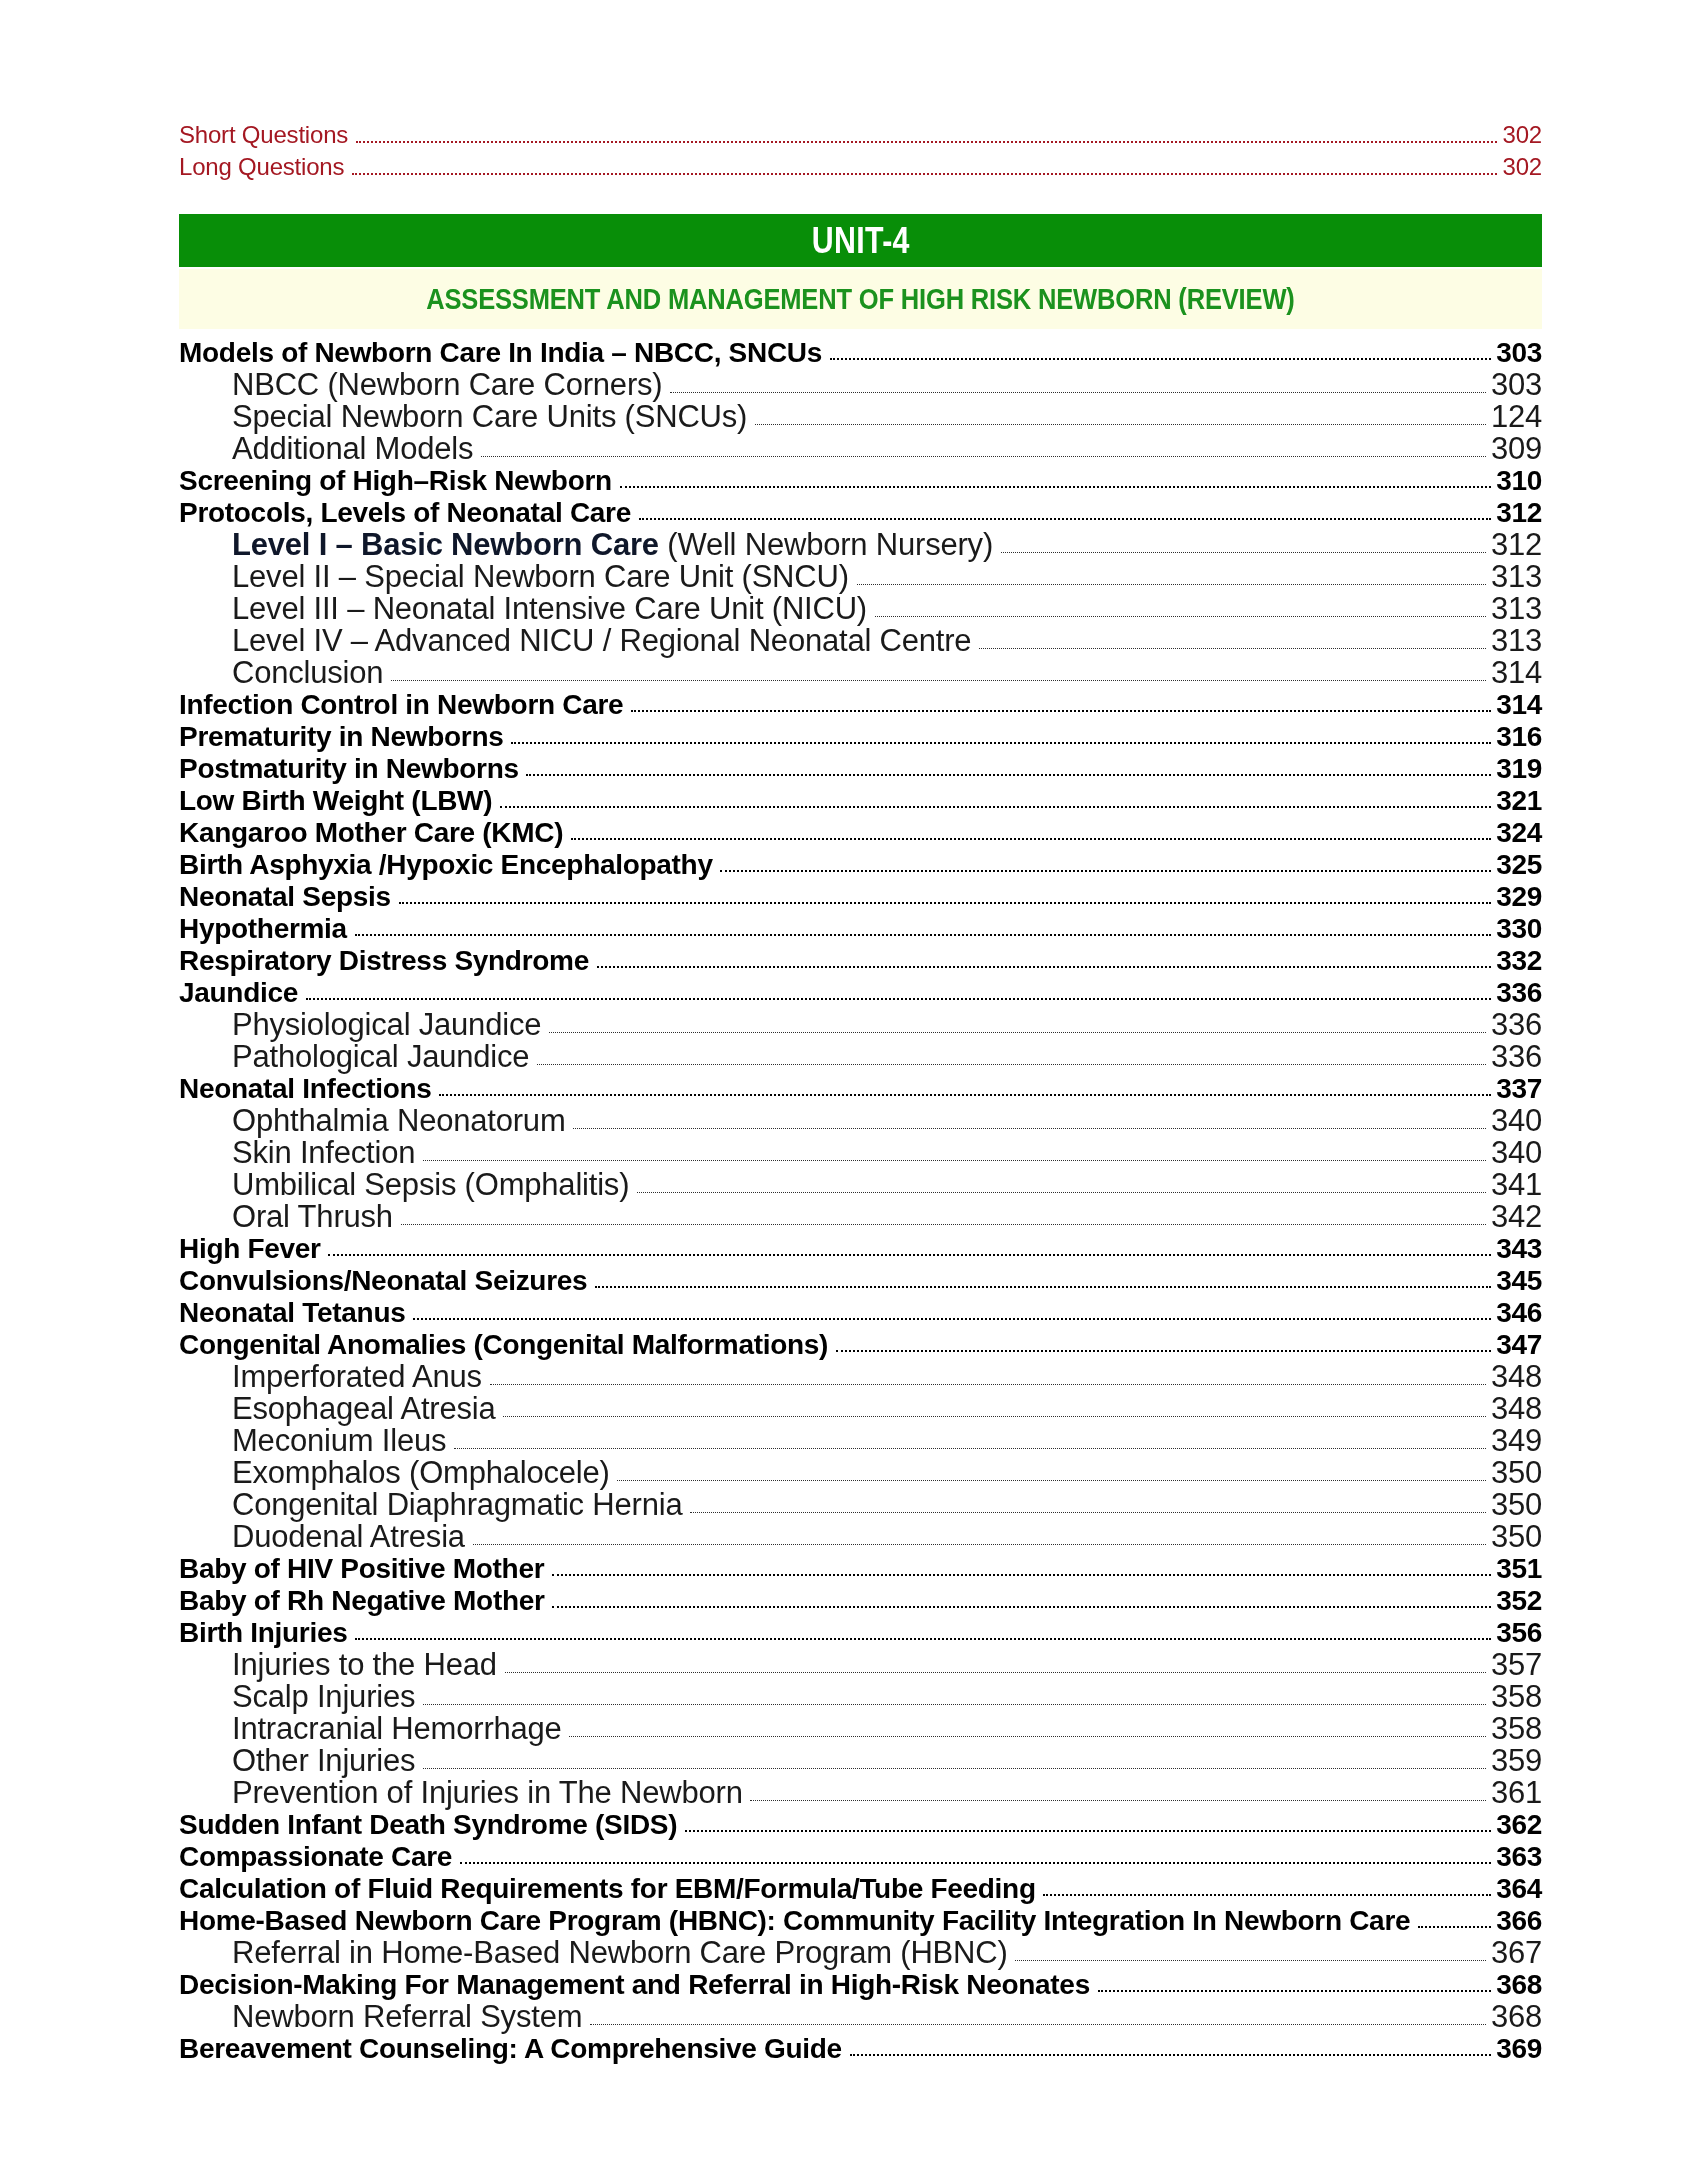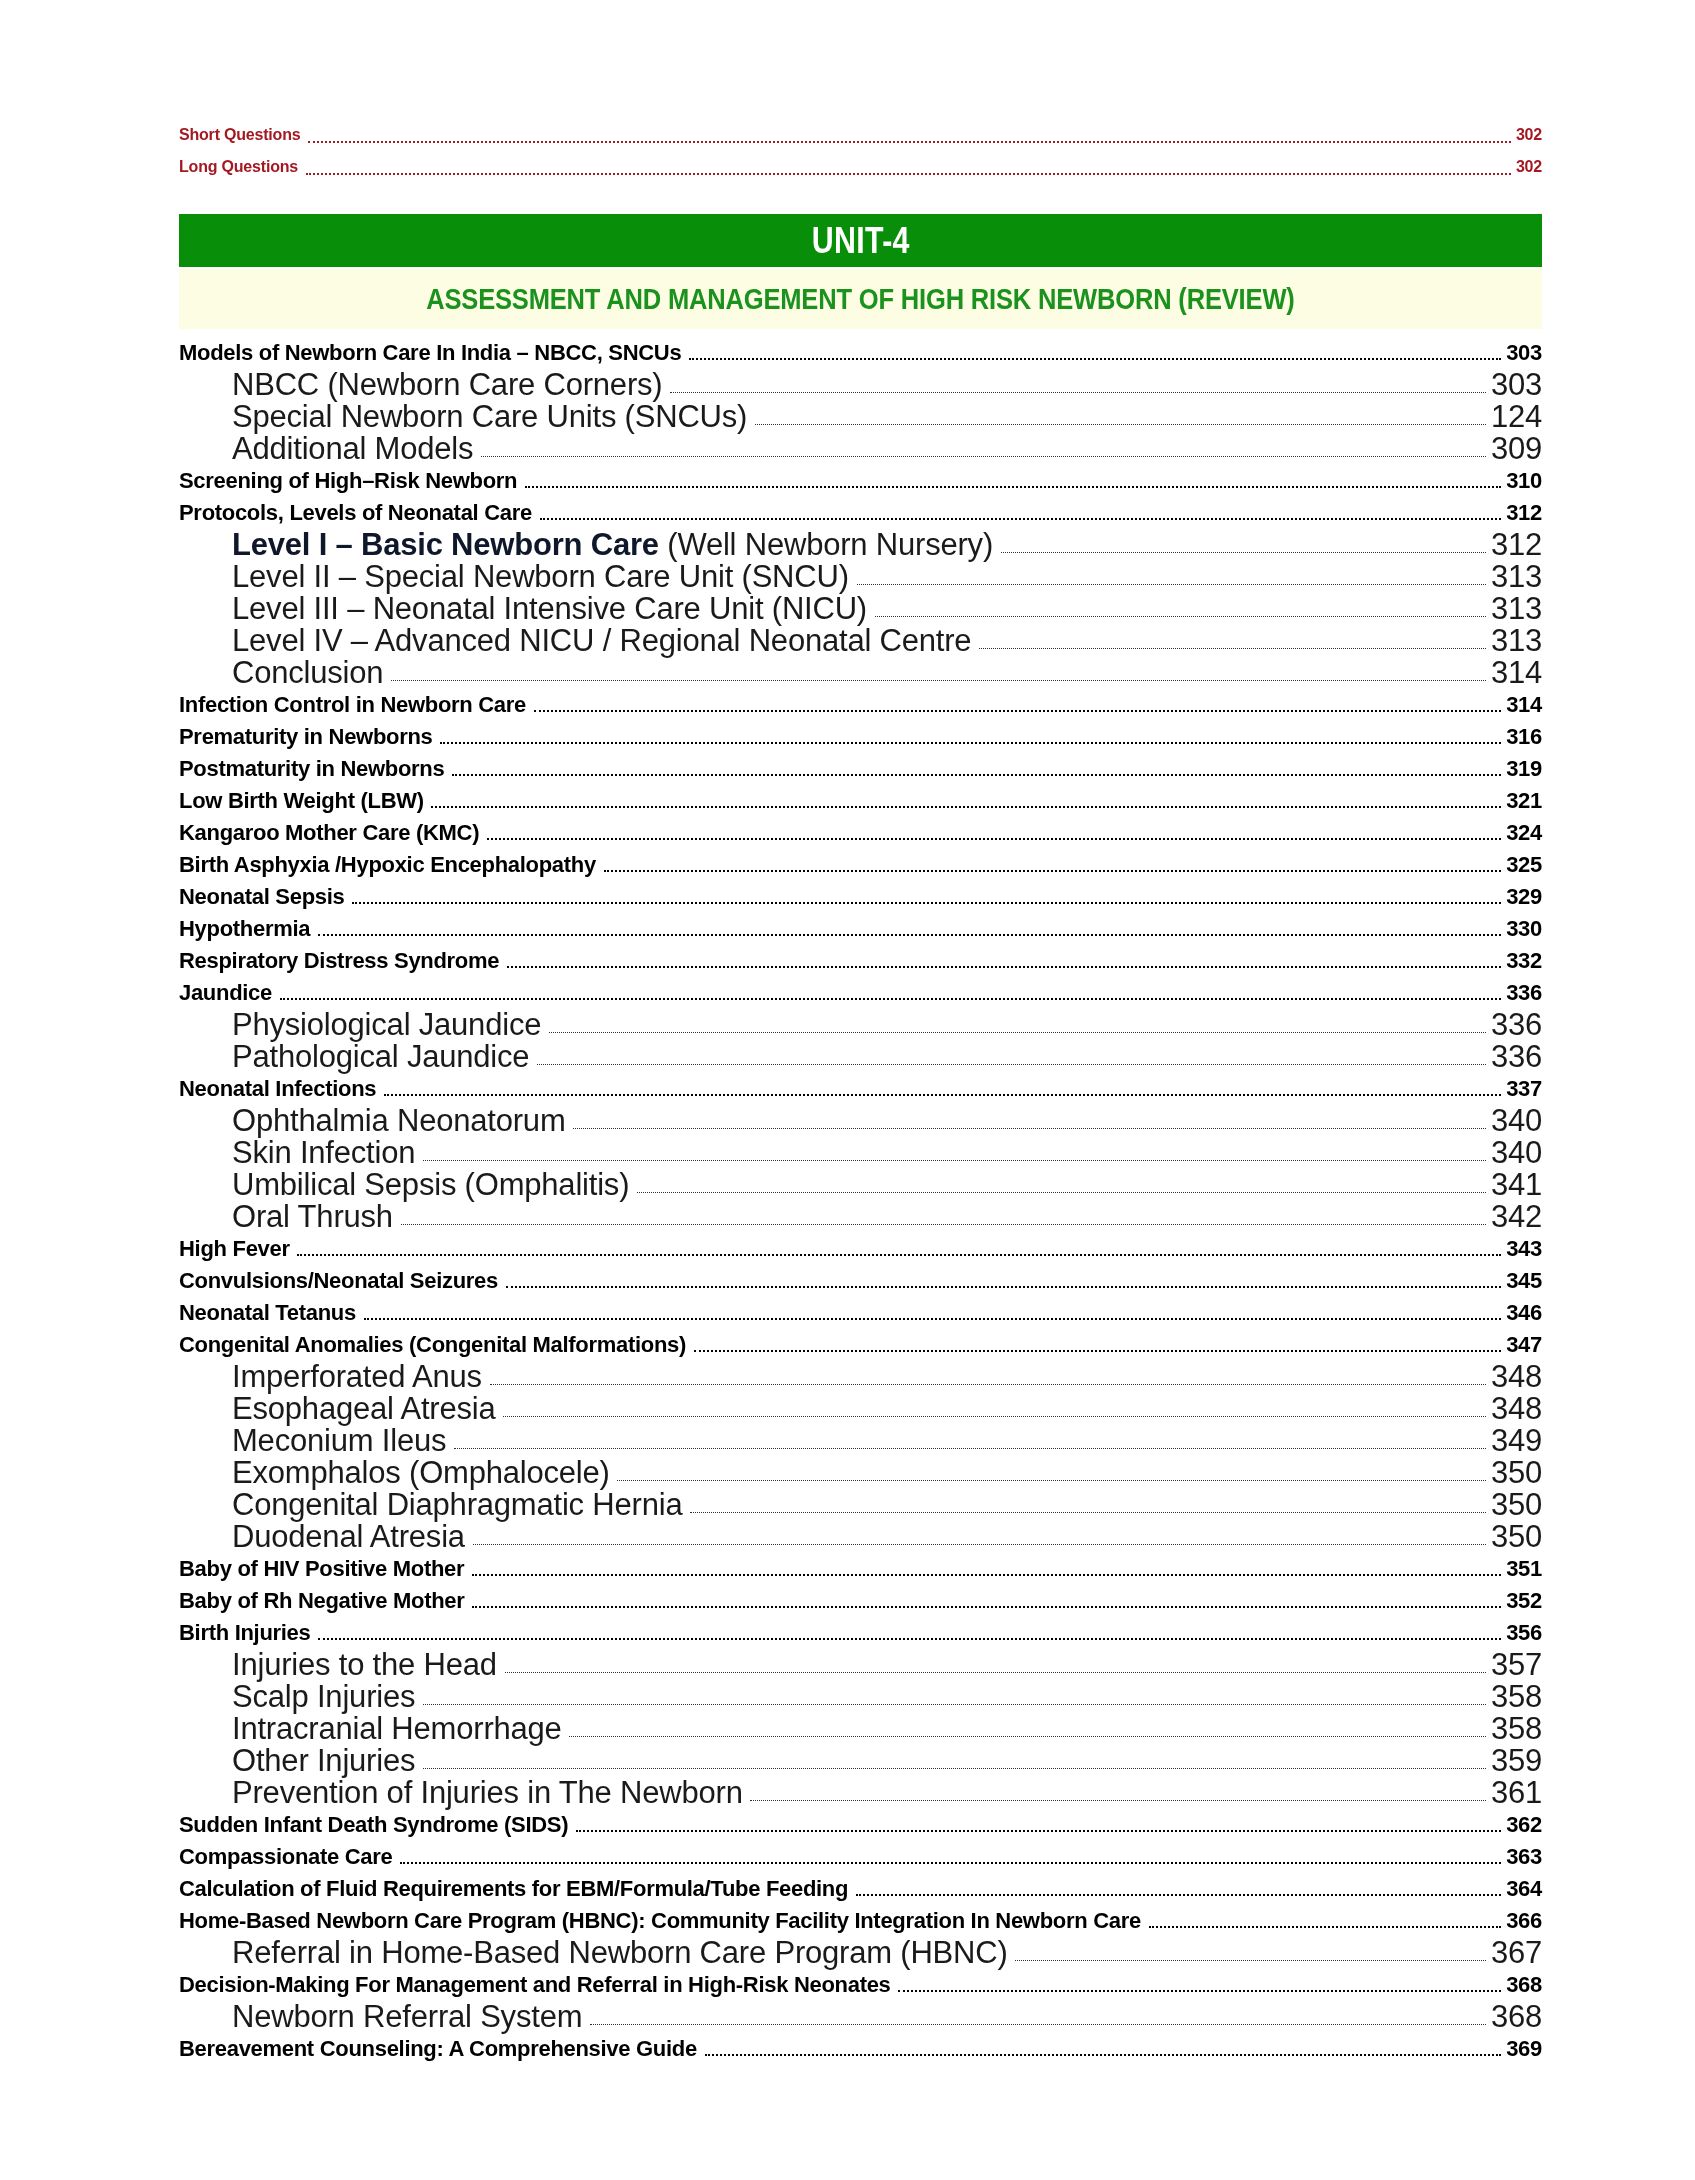--- a/index.html
+++ b/index.html
@@ -7,29 +7,29 @@
     width:1696px;height:2181px;background:#ffffff;position:relative;overflow:hidden;
     font-family:"Liberation Sans", sans-serif;
   }
   .content{position:absolute;left:179px;width:1363px;top:0;}
   
   .row{display:flex;align-items:baseline;height:32px;line-height:32px;white-space:nowrap;}
   .row .lbl{flex:0 0 auto;}
   .row .dots{flex:1 1 auto;align-self:flex-end;height:0;margin:0 5.1px 8.5px 7.7px;border-bottom:2.6px dotted #000;}
   .row .pg{flex:0 0 auto;}
   
-  .row.lvl1{font-weight:bold;font-size:22px;color:#000;letter-spacing:-0.3px;}
+  .row.lvl1{font-weight:bold;font-size:28px;color:#000;letter-spacing:-0.3px;}
   .row.lvl1 .dots{border-bottom:2.6px dotted #000;}
   
   .row.lvl2{padding-left:53px;font-weight:400;font-size:31px;color:#1a1a1a;letter-spacing:-0.2px;}
   .row.lvl2 .dots{border-bottom:1.9px dotted #2e2e2e;margin-bottom:7.7px;}
   .row.lvl2 .bp{font-weight:bold;color:#0f172a;}
   
   #pre-list{margin-top:119px;}
-  .row.red{height:32px;line-height:32px;font-weight:bold;font-size:16px;color:var(--red,#A41822);letter-spacing:-0.2px;}
+  .row.red{height:32px;line-height:32px;font-weight:normal;font-size:24px;color:var(--red,#A41822);letter-spacing:-0.2px;}
   .row.red .dots{border-bottom:2.6px dotted var(--red,#A41822);margin-bottom:8.5px;}
   
   .unit-bar{
     margin-top:31px;height:53px;background:var(--green,#088E08);
     display:flex;align-items:center;justify-content:center;
   }
   .unit-text{
     color:#ffffff;font-size:37px;font-weight:bold;letter-spacing:0.4px;
     display:inline-block;transform:scaleX(0.82);transform-origin:center;
   }

